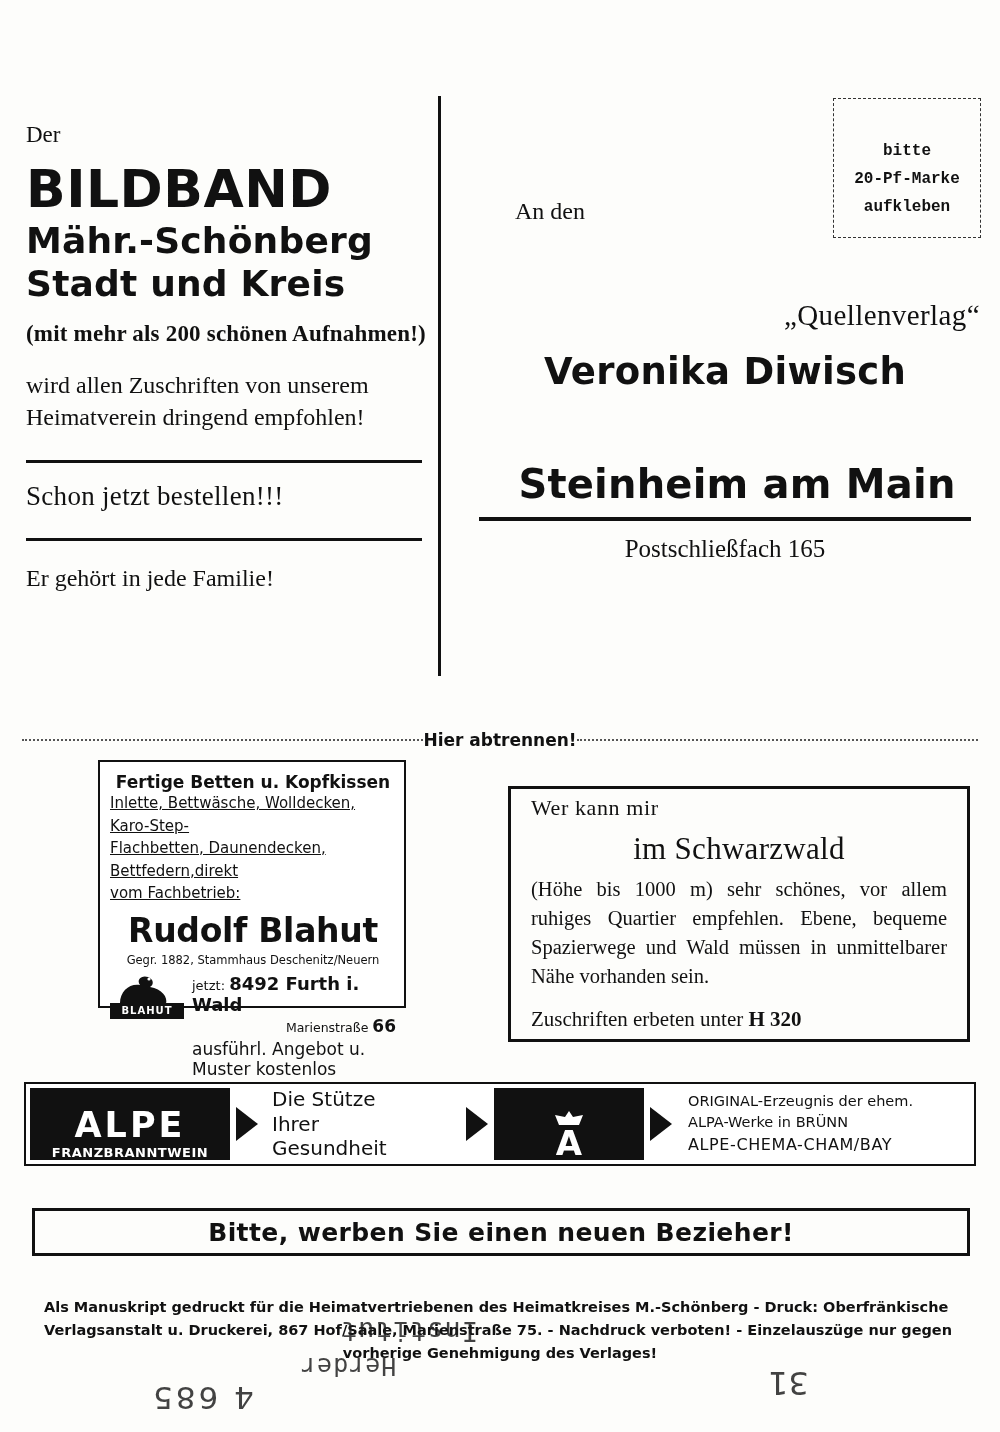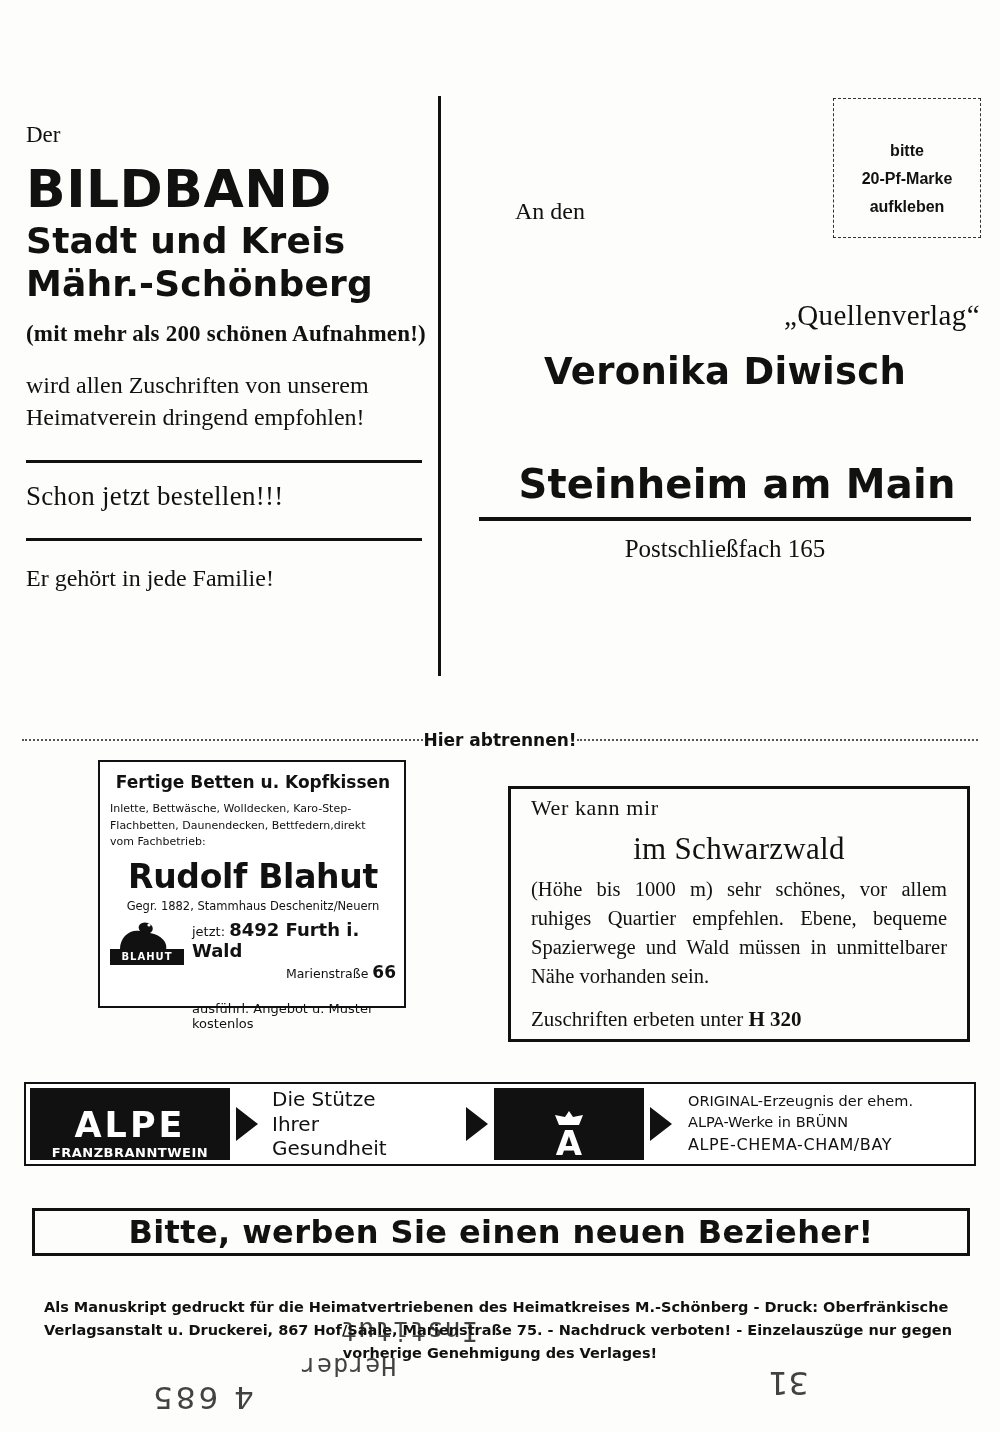--- a/index.html
+++ b/index.html
@@ -95,21 +95,21 @@
   }
   .stamp-box {
     position: absolute;
     left: 833px;
     top: 98px;
     width: 148px;
     height: 140px;
     border: 1px dashed #333;
     box-sizing: border-box;
     text-align: center;
-    font-family: Liberation Sans, sans-serif;
+    font-family: Liberation Mono, monospace;
     font-weight: bold;
     font-size: 16px;
     line-height: 1.75;
     padding-top: 38px;
   }
   .anden {
     font-size: 24px;
     margin-left: 45px;
     margin-top: 78px;
   }
@@ -192,23 +192,23 @@
     padding: 8px 8px 4px 10px;
     font-family: "DejaVu Sans", sans-serif;
   }
   .betten .b-title {
     font-weight: bold;
     font-size: 17px;
     text-align: center;
     margin-top: 2px;
   }
   .betten .b-sub {
-    font-size: 11px;
+    font-size: 15px;
     line-height: 1.5;
-    margin-top: 9px;
+    text-decoration: underline;
   }
   .betten .b-name {
     font-weight: bold;
     font-size: 33px;
     text-align: center;
     margin-top: 6px;
     letter-spacing: -0.3px;
   }
   .betten .b-gegr {
     font-size: 11.5px;
@@ -254,22 +254,22 @@
   }
   .betten .b-str {
     font-size: 12.5px;
     text-align: right;
     margin-top: 1px;
   }
   .betten .b-str b {
     font-size: 17px;
   }
   .betten .b-ausf {
-    font-size: 13px;
-    margin-top: 19px;
+    font-size: 17px;
+    margin-top: 3px;
   }
 
   
   .schwarz {
     position: absolute;
     left: 508px;
     top: 786px;
     width: 462px;
     height: 256px;
     border: 3px solid #111;
@@ -396,21 +396,21 @@
     top: 1208px;
     width: 938px;
     height: 48px;
     border: 3px solid #111;
     box-sizing: border-box;
     display: flex;
     align-items: center;
     justify-content: center;
     font-family: "DejaVu Sans", sans-serif;
     font-weight: bold;
-    font-size: 32px;
+    font-size: 25px;
     letter-spacing: 0.4px;
   }
 
   
   .imprint {
     position: absolute;
     left: 44px;
     top: 1296px;
     width: 912px;
     font-family: "DejaVu Sans", sans-serif;
@@ -460,22 +460,22 @@
 </head>
 <body>
 
 <div class="page">
 
   <div class="vrule"></div>
 
   <div class="left-col">
     <div class="der">Der</div>
     <div class="bildband">BILDBAND</div>
+    <div class="stadt">Mähr.-Schönberg</div>
     <div class="stadt">Stadt und Kreis</div>
-    <div class="stadt">Mähr.-Schönberg</div>
     <div class="paren">(mit mehr als 200 schönen Aufnahmen!)</div>
     <div class="wird">
       <div>wird allen Zuschriften von unserem</div>
       <div>Heimatverein dringend empfohlen!</div>
     </div>
     <div class="hr-left"></div>
     <div class="schon">Schon jetzt bestellen!!!</div>
     <div class="hr-left"></div>
     <div class="ergehort">Er gehört in jede Familie!</div>
   </div>

